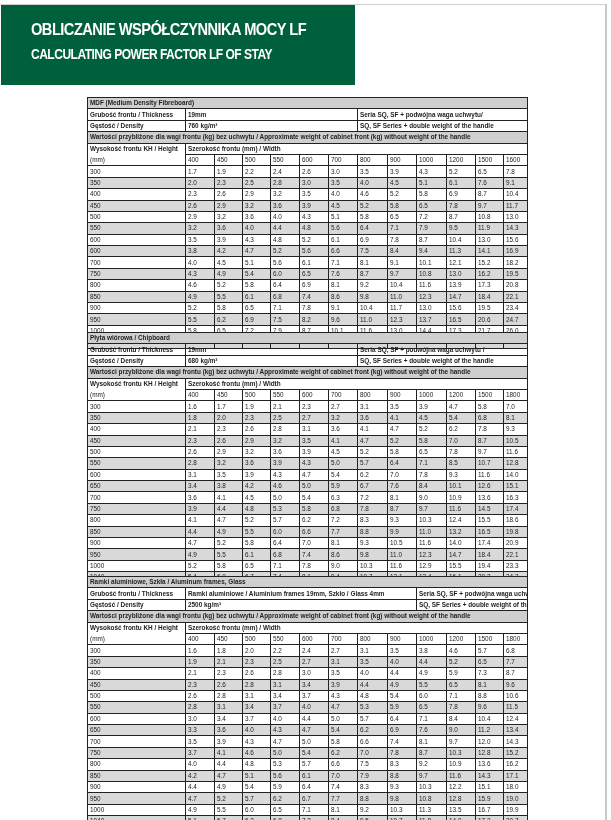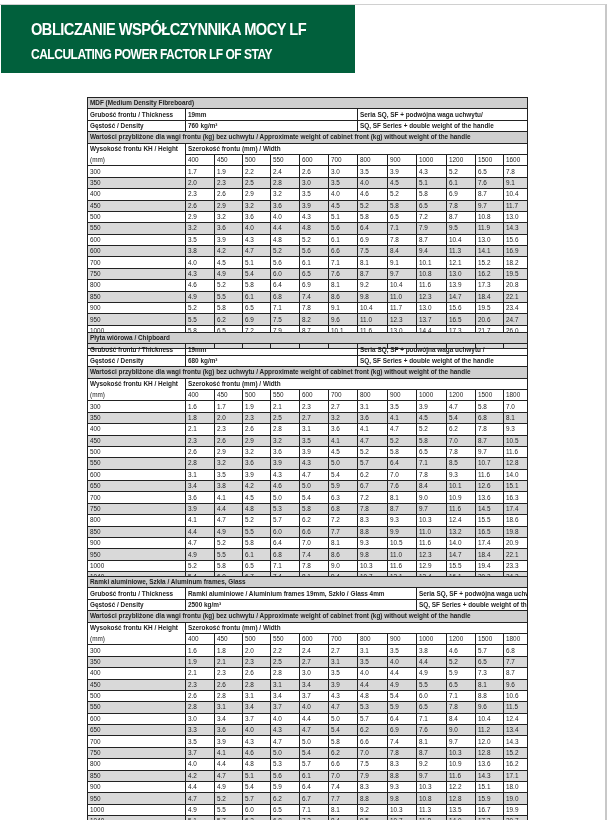--- a/index.html
+++ b/index.html
@@ -5,21 +5,21 @@
   html, body { margin: 0; padding: 0; }
   body {
     width: 611px; height: 820px; background: #ffffff; position: relative; overflow: hidden;
     font-family: "Liberation Sans", sans-serif;
   }
   .page-frame {
     position: absolute; left: 0; top: 4px; width: 607px; height: 816px;
     border-top: 1px solid #d0d0d0; border-right: 2px solid #c8c8c8; box-sizing: border-box;
   }
   .header-band {
-    position: absolute; left: 1px; top: 5px; width: 354px; height: 68px; background: #01603c; text-align: center;
+    position: absolute; left: 1px; top: 5px; width: 354px; height: 80px; background: #01603c; text-align: center;
   }
   .title1 {
     position: absolute; left: 30px; top: 15px; color: #ffffff; font-weight: bold;
     font-family: "Liberation Sans", sans-serif; font-size: 17px; letter-spacing: -0.6px;
     transform: scaleX(0.86); transform-origin: left top; white-space: nowrap;
   }
   .title2 {
     position: absolute; left: 30px; top: 41px; color: #ffffff; font-weight: bold;
     font-family: "Liberation Sans", sans-serif; font-size: 14px; letter-spacing: -0.6px;
     transform: scaleX(0.86); transform-origin: left top; white-space: nowrap;

